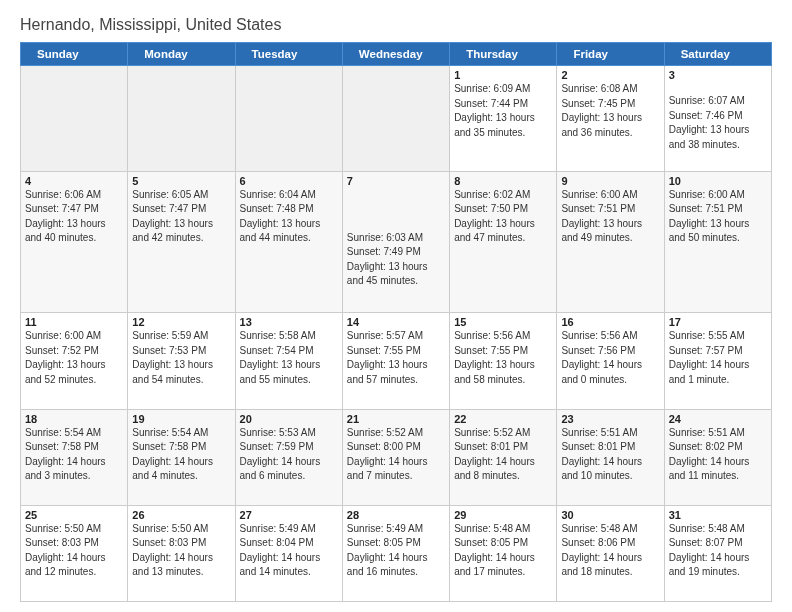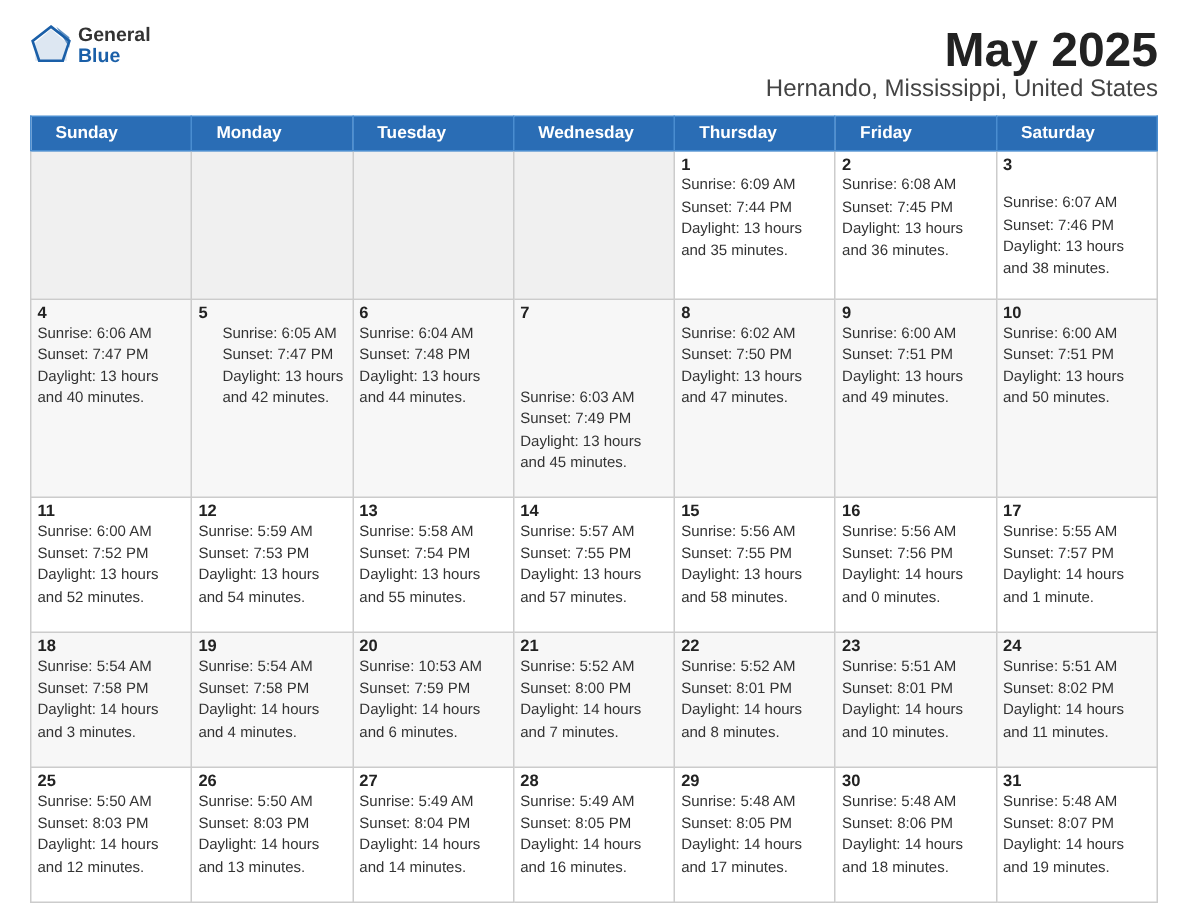--- a/index.html
+++ b/index.html
@@ -96,33 +96,21 @@
     }
     .row-alt td {
       background: #f7f7f7;
     }
   </style>
 </head>
 <body>
 
 <div class="page">
   <div class="header">
-    <div class="logo">
-      <svg class="logo-icon" viewBox="0 0 32 32" xmlns="http://www.w3.org/2000/svg">
-        <polygon points="16,4 28,14 28,28 4,28 4,14" fill="#1a5fa8" opacity="0.15"></polygon>
-        <polygon points="16,2 30,13 25,28 7,28 2,13" fill="none" stroke="#1a5fa8" stroke-width="2"></polygon>
-        <polygon points="20,2 30,10 30,18" fill="#1a5fa8" opacity="0.7"></polygon>
-      </svg>
-      <div class="logo-text">
-        <span class="logo-general">General</span>
-        <span class="logo-blue">Blue</span>
-      </div>
-    </div>
     <div class="title-block">
-      <div class="month-year">May 2025</div>
       <div class="location">Hernando, Mississippi, United States</div>
     </div>
   </div>
 
   <table class="calendar">
     <thead>
       <tr>
       <th>Sunday</th>
           <th>Monday</th>
           <th>Tuesday</th>
@@ -163,21 +151,21 @@
         <tr class="row-alt">
           <td>
             <span class="day-num">4</span>
             <div class="day-info" style="white-space: pre-line;">Sunrise: 6:06 AM
 Sunset: 7:47 PM
 Daylight: 13 hours
 and 40 minutes.</div>
           </td>
           <td>
             <span class="day-num">5</span>
-            <div class="day-info" style="white-space: pre-line; margin-left: 16px;">Sunrise: 6:05 AM
+            <div class="day-info" style="white-space: pre-line;">Sunrise: 6:05 AM
 Sunset: 7:47 PM
 Daylight: 13 hours
 and 42 minutes.</div>
           </td>
           <td>
             <span class="day-num">6</span>
             <div class="day-info" style="white-space: pre-line;">Sunrise: 6:04 AM
 Sunset: 7:48 PM
 Daylight: 13 hours
 and 44 minutes.</div>
@@ -272,21 +260,21 @@
           </td>
           <td>
             <span class="day-num">19</span>
             <div class="day-info" style="white-space: pre-line;">Sunrise: 5:54 AM
 Sunset: 7:58 PM
 Daylight: 14 hours
 and 4 minutes.</div>
           </td>
           <td>
             <span class="day-num">20</span>
-            <div class="day-info" style="white-space: pre-line;">Sunrise: 10:53 AM
+            <div class="day-info" style="white-space: pre-line;">Sunrise: 5:53 AM
 Sunset: 7:59 PM
 Daylight: 14 hours
 and 6 minutes.</div>
           </td>
           <td>
             <span class="day-num">21</span>
             <div class="day-info" style="white-space: pre-line;">Sunrise: 5:52 AM
 Sunset: 8:00 PM
 Daylight: 14 hours
 and 7 minutes.</div>

